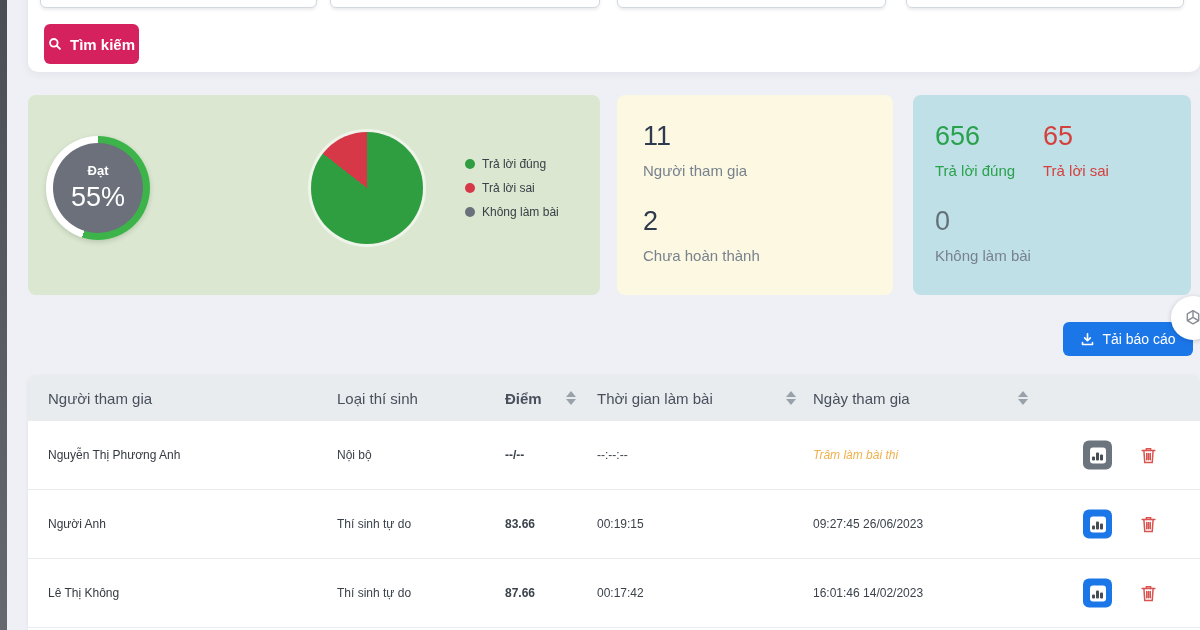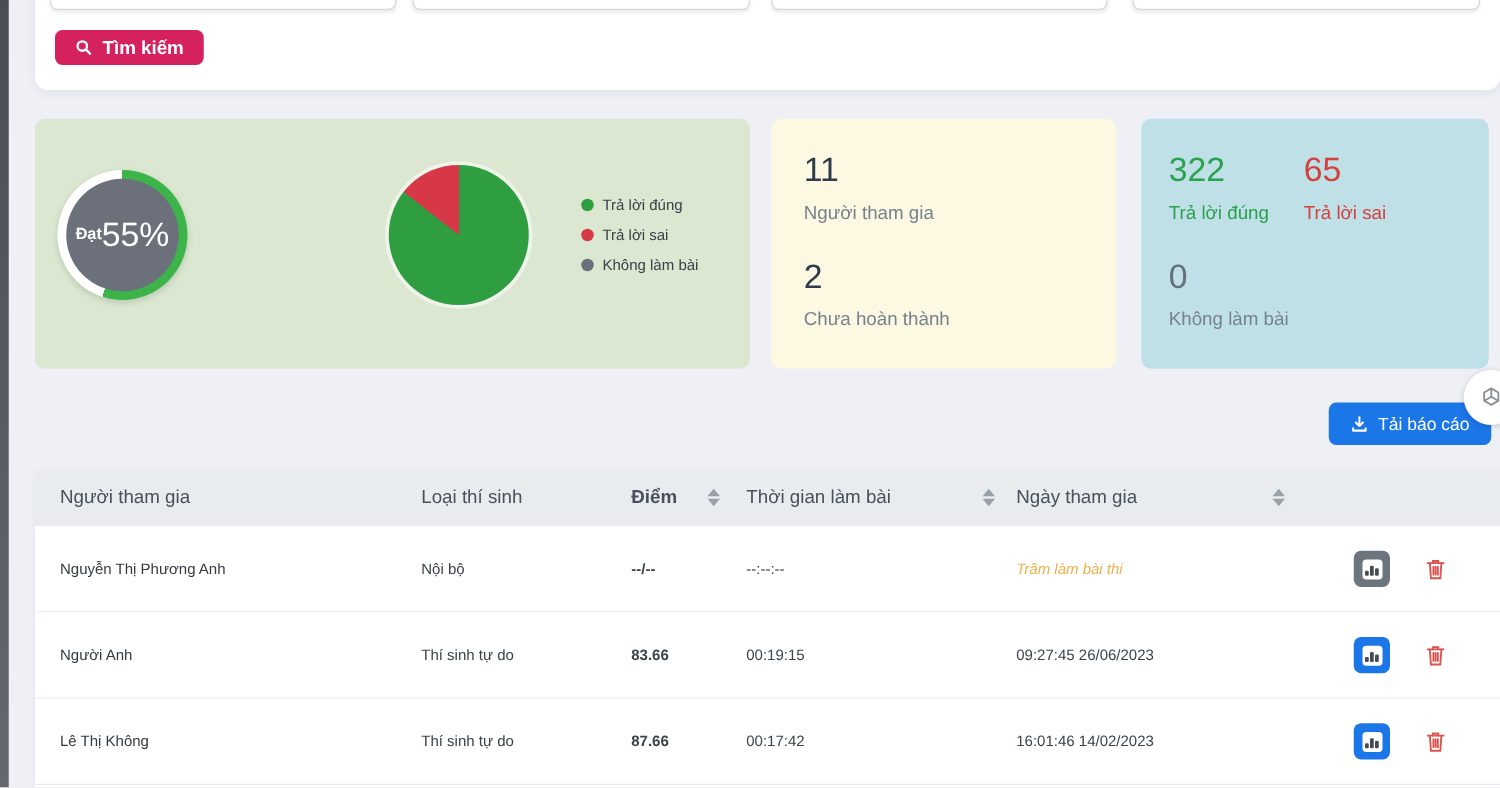--- a/index.html
+++ b/index.html
@@ -9,35 +9,35 @@
 
   .left-strip { position:absolute; left:0; top:0; width:7px; height:630px;
     background:linear-gradient(#4b4d55,#666870); }
 
   
   .search-card { position:absolute; left:28px; top:-64px; width:1172px; height:136px;
     background:#fff; border-radius:10px; box-shadow:0 2px 8px rgba(40,50,80,.07); }
   .field { position:absolute; top:34px; height:38px; background:#fff;
     border:1px solid #d3d8df; border-radius:6px; box-shadow:0 2px 3px rgba(60,70,90,.10); }
   .f1{left:12px;width:277px;} .f2{left:302px;width:270px;} .f3{left:589px;width:269px;} .f4{left:878px;width:278px;}
-  .search-btn { position:absolute; left:16px; top:88px; height:28px; padding:0 16px;
+  .search-btn { position:absolute; left:16px; top:88px; height:40px; padding:0 4px;
     background:#d6215f; color:#fff; border:none; border-radius:6px; font-size:15px; font-weight:bold;
     display:flex; align-items:center; gap:8px; cursor:pointer; font-family:inherit;text-align:center; }
 
   
   .card { position:absolute; top:95px; height:200px; border-radius:8px; }
   .card-green { left:28px; width:572px; background:#dbe7d0; }
   .card-yellow { left:617px; width:276px; background:#fcf8e2; }
   .card-blue { left:913px; width:278px; background:#bfe0e6; }
 
   .gauge { position:absolute; left:18px; top:41px; width:104px; height:104px; border-radius:50%;
     background:conic-gradient(#3cb44a 0deg 198deg, #ffffff 198deg 360deg);
     box-shadow:0 2px 5px rgba(40,60,40,.18); }
   .gauge-inner { position:absolute; left:7px; top:7px; width:90px; height:90px; border-radius:50%;
-    background:#6b707b; display:flex; align-items:center; justify-content:center; }
+    background:#6b707b; display:flex; flex-direction:column; align-items:center; justify-content:center; }
   .gauge-label { color:#fff; font-size:13px; font-weight:bold; margin-bottom:4px; }
   .gauge-value { color:#fff; font-size:27px; }
 
   .pie { position:absolute; left:283px; top:37px; width:112px; height:112px; border-radius:50%;
     background:conic-gradient(#2f9e41 0deg 308deg, #d63848 308deg 360deg);
     box-shadow:0 0 0 3px rgba(255,255,255,.55); }
 
   .legend { position:absolute; left:437px; top:57px; }
   .legend-item { display:flex; align-items:center; gap:7px; height:24px; }
   .dot { width:10px; height:10px; border-radius:50%; flex:none; }
@@ -138,21 +138,21 @@
       <div class="stat-label">Người tham gia</div>
     </div>
     <div class="y-block2">
       <div class="stat-num">2</div>
       <div class="stat-label">Chưa hoàn thành</div>
     </div>
   </div>
 
   <div class="card card-blue">
     <div class="b-col1 txt-green">
-      <div class="stat-num">322</div>
+      <div class="stat-num">656</div>
       <div class="stat-label">Trả lời đúng</div>
     </div>
     <div class="b-col2 txt-red">
       <div class="stat-num">65</div>
       <div class="stat-label">Trả lời sai</div>
     </div>
     <div class="b-block2 txt-gray">
       <div class="stat-num">0</div>
       <div class="stat-label">Không làm bài</div>
     </div>

